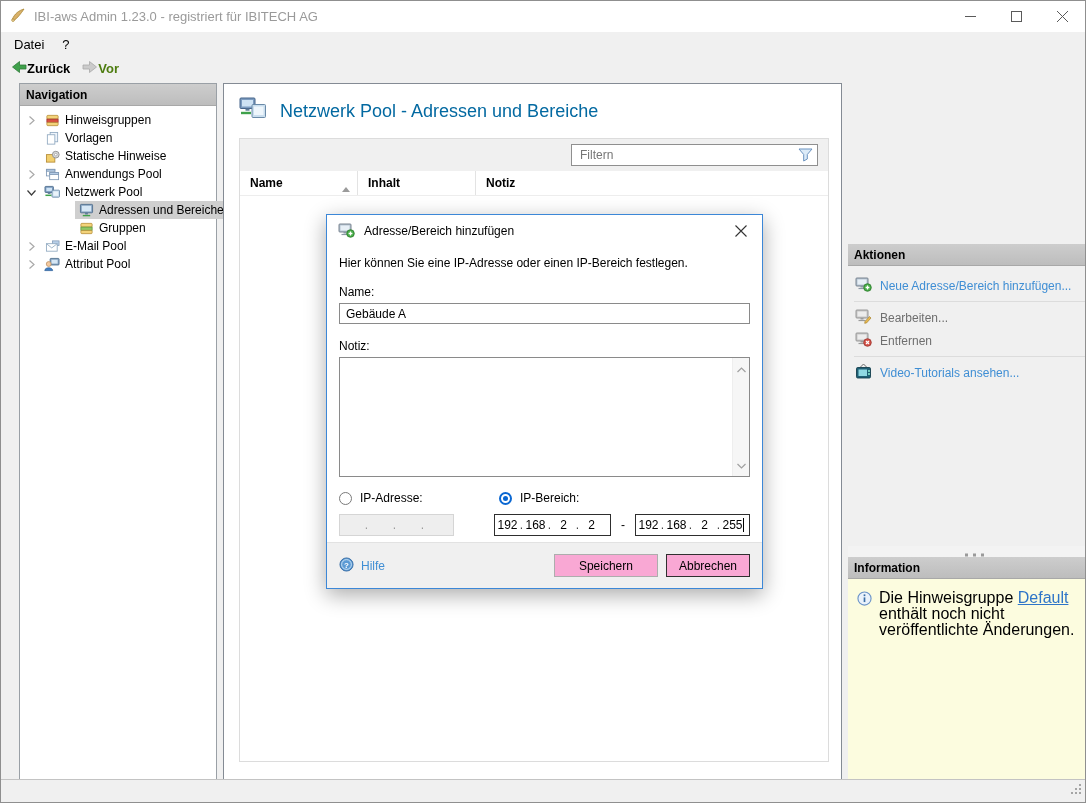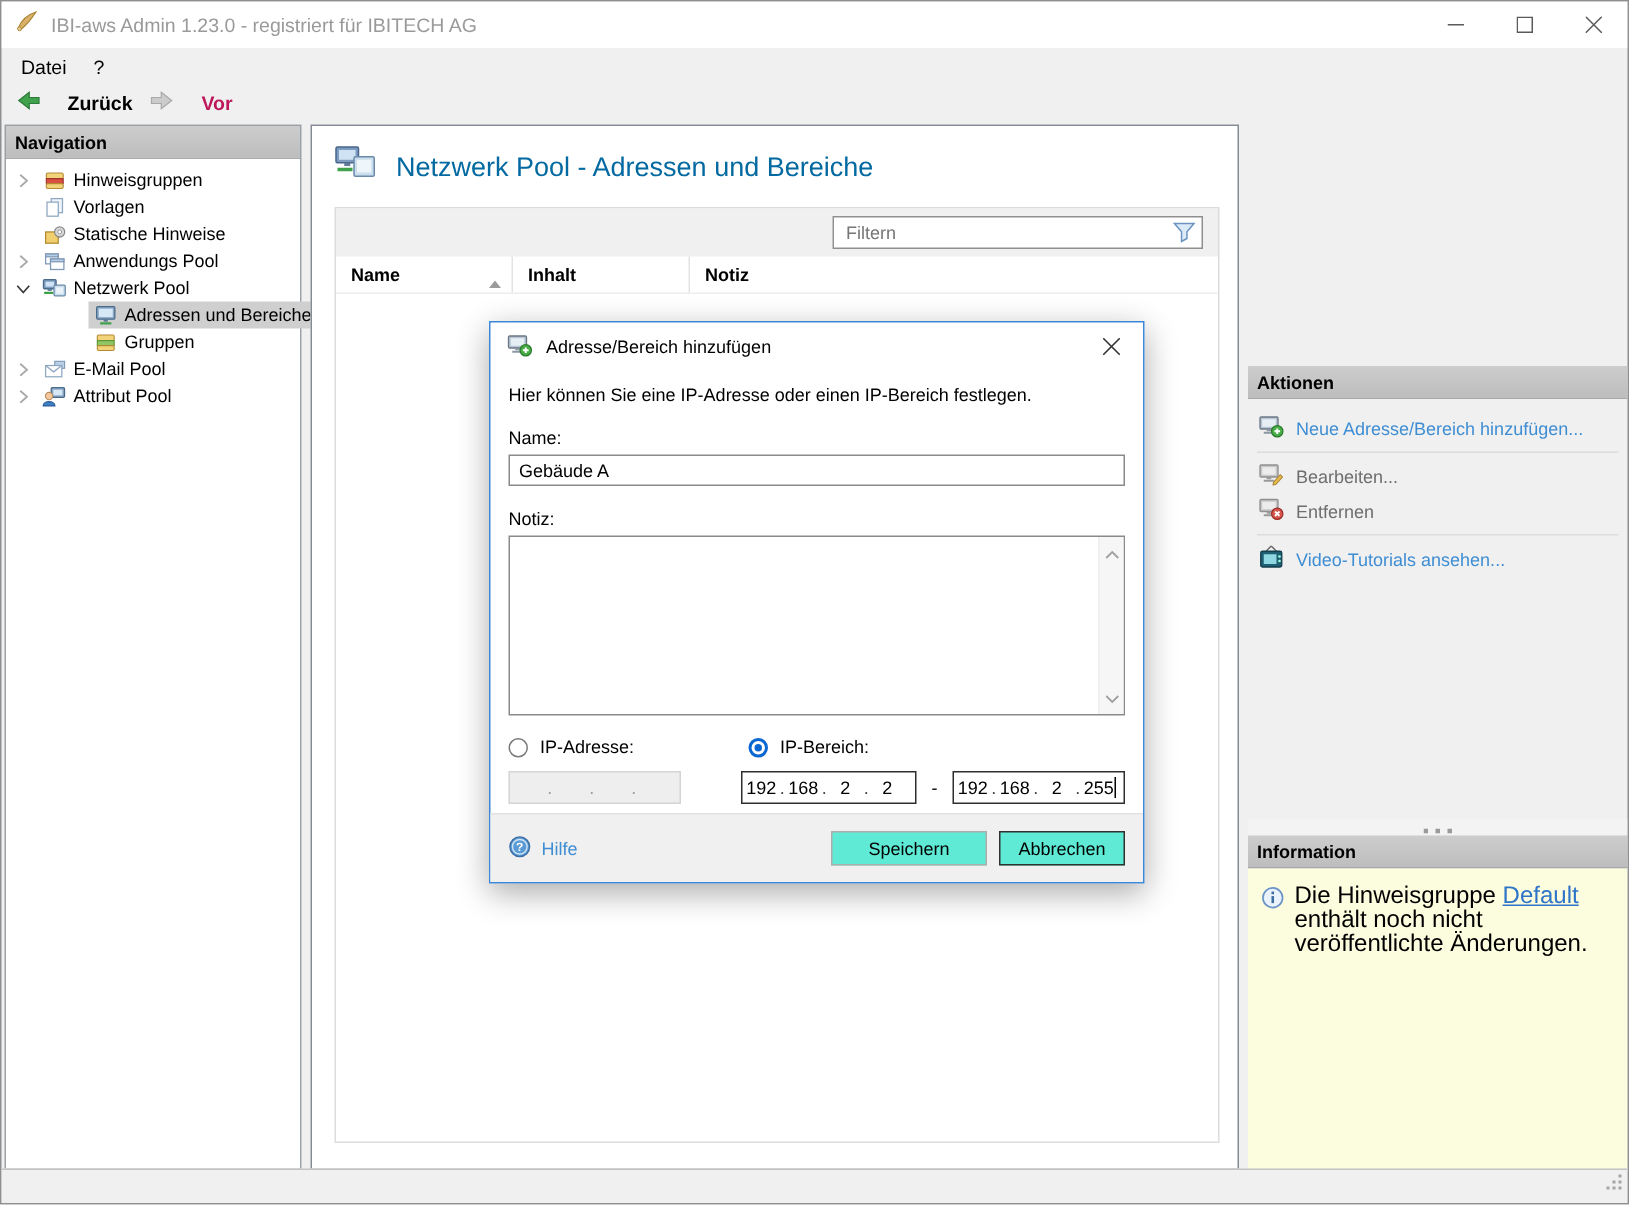--- a/index.html
+++ b/index.html
@@ -13,24 +13,24 @@
   
   .titlebar { height: 31px; background: #fff; display: flex; align-items: center; padding-left: 9px; }
   .titlebar .title { color: #9a9a9a; font-size: 13px; margin-left: 8px; white-space: nowrap; }
   .win-controls { margin-left: auto; display: flex; height: 100%; }
   .wc { width: 46px; height: 100%; display: flex; align-items: center; justify-content: center; }
   
   .menubar { height: 24px; display: flex; align-items: center; font-size: 13px; padding-left: 4px; }
   .menu-item { padding: 2px 9px; }
   
   .toolbar { height: 25px; display: flex; align-items: center; padding-left: 4px; font-size: 13px; }
-  .tb-btn { display: flex; align-items: center; gap: 18px; padding: 1px 6px; font-weight: 600; }
-  .tb-btn.disabled { color: #be185d; }
-  
-  .content { position: absolute; top: 80px; left: 0; right: 0; height: 700px; }
+  .tb-btn { display: flex; align-items: center; gap: 0; padding: 1px 6px; font-weight: 600; }
+  .tb-btn.disabled { color: #4d7c0f; }
+  
+  .content { position: absolute; top: 80px; left: 16px; right: 0; height: 700px; }
   .panel-header {
     height: 22px; background: linear-gradient(#cdcdcd,#bdbdbd); border-bottom: 1px solid #a8a8a8;
     font-weight: 700; font-size: 12px; display: flex; align-items: center; padding: 0 6px; flex: none;
   }
   
   .nav-panel { position: absolute; left: 2px; top: 2px; width: 198px; height: 697px;
     background: #fff; border: 1px solid #9aa0a6; display: flex; flex-direction: column; }
   .tree { padding-top: 5px; }
   .trow { height: 18px; display: flex; align-items: center; font-size: 12px; }
   .chev { width: 11px; height: 11px; margin-left: 7px; flex: none; display: flex; align-items: center; }
@@ -108,21 +108,21 @@
   .ipbox .dotsep { width: 7px; text-align: center; color: #444; }
   .ipbox.disabled { width: 116px; margin-right: 40px; background: #eee; border-color: #d5d5d5; color: #9a9a9a; }
   .ipbox.disabled .dotsep { color: #9a9a9a; }
   .ipbox.from { width: 118px; }
   .dash { margin: 0 10px; }
   .ipbox.to { width: 116px; }
   .caret { width: 1px; height: 14px; background: #000; }
   .dlg-footer { height: 46px; background: #f0f0f0; border-top: 1px solid #e2e2e2; display: flex;
     align-items: center; padding: 0 12px; gap: 8px; flex: none; }
   .help { display: flex; align-items: center; gap: 7px; color: #3f8ed4; font-size: 12px; margin-right: auto; }
-  .btn { height: 23px; font-size: 12px; background: #5eead4; border: 1px solid #adadad; padding: 0 12px;
+  .btn { height: 23px; font-size: 12px; background: #f9a8d4; border: 1px solid #adadad; padding: 0 12px;
     font-family: inherit; }
   .btn.save { min-width: 104px; }
   .btn.cancel { min-width: 75px; border-color: #303030; }
 </style>
 </head>
 <body>
 
 <div class="app">
 
   <div class="titlebar">

